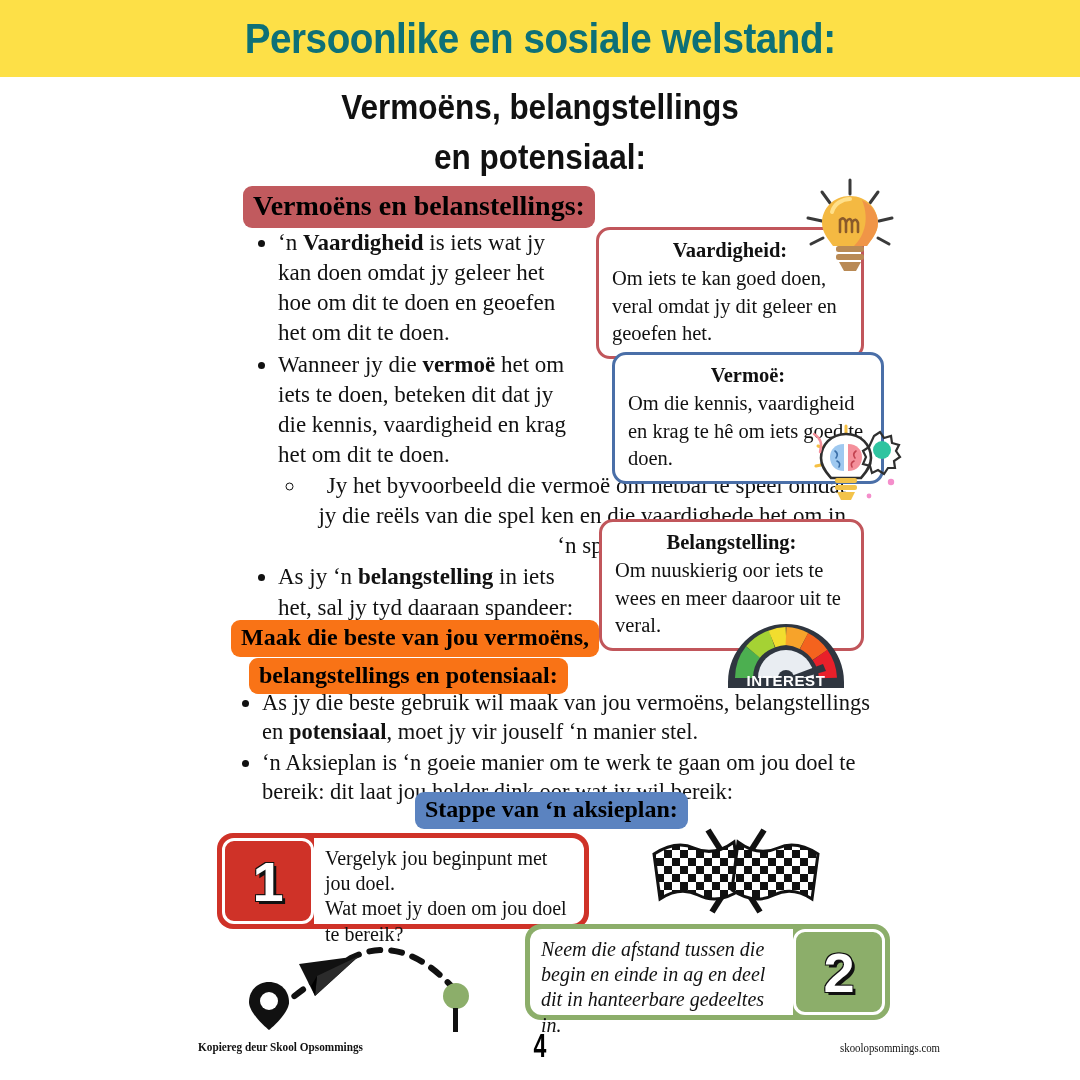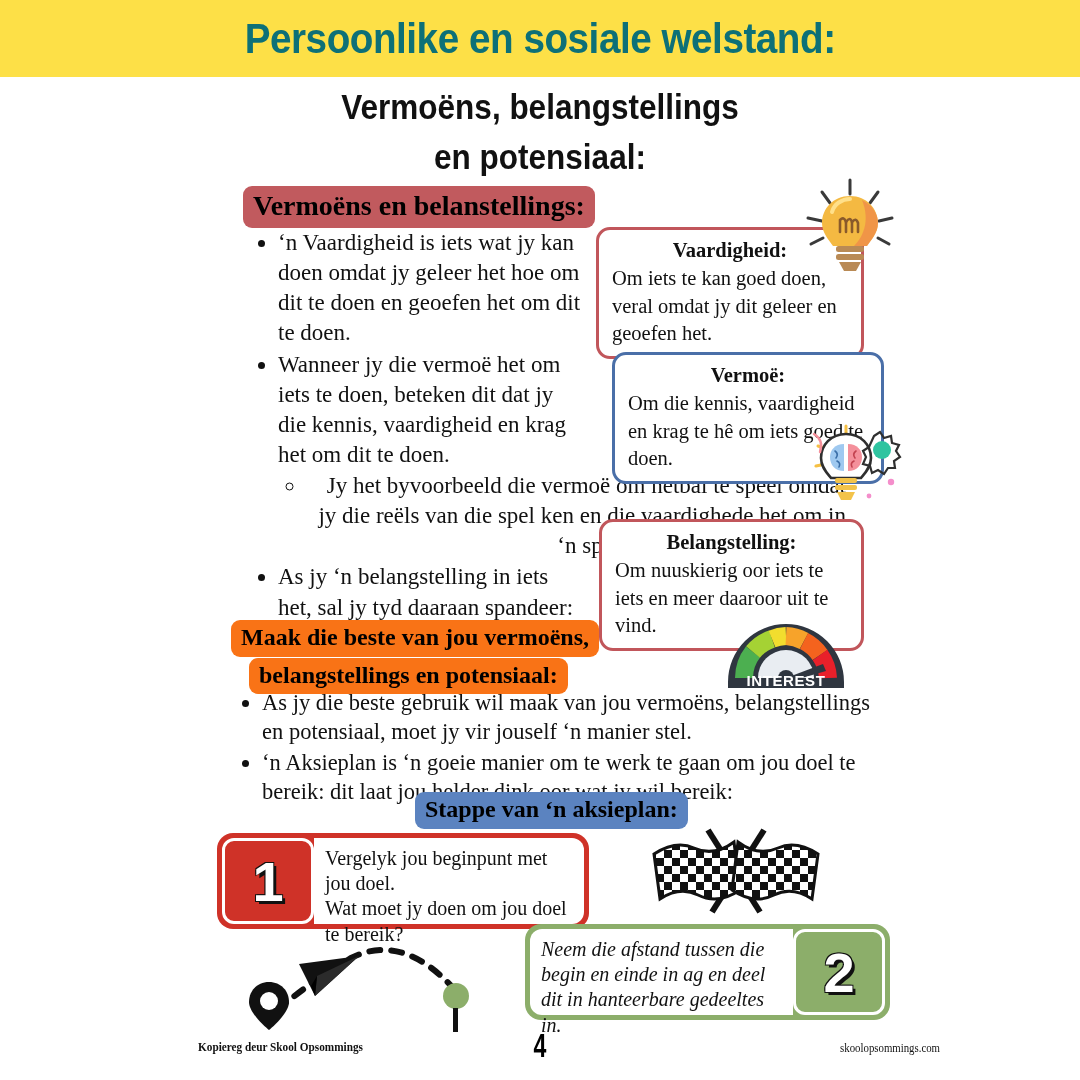--- a/index.html
+++ b/index.html
@@ -95,21 +95,21 @@
     margin: 0;
     padding-left: 26px;
     list-style-type: disc;
   }
   .bullets ul ul {
     list-style-type: circle;
     padding-left: 28px;
     margin-top: 1px;
   }
   .bullets li { margin-bottom: 1px; }
-  .bullets b { font-weight: normal; }
+  .bullets b { font-weight: bold; }
 
   #bullets-top   { left: 252px; top: 228px; width: 330px; }
   #bullets-sub-wide { width: 540px; text-align: right; }
   #bullets-lower { left: 236px; top: 688px; width: 640px; font-size: 22.5px; }
 
   
   .defbox {
     position: absolute;
     background: #ffffff;
     border-radius: 14px;
@@ -268,21 +268,21 @@
   <span class="def-body">Om iets te kan goed doen, veral omdat jy dit geleer en geoefen het.</span>
 </div>
 
 <div class="defbox" id="def-vermoe">
   <span class="def-term">Vermoë:</span>
   <span class="def-body">Om die kennis, vaardigheid en krag te hê om iets goed te doen.</span>
 </div>
 
 <div class="defbox" id="def-belangstelling">
   <span class="def-term">Belangstelling:</span>
-  <span class="def-body">Om nuuskierig oor iets te iets en meer daaroor uit te vind.</span>
+  <span class="def-body">Om nuuskierig oor iets te wees en meer daaroor uit te veral.</span>
 </div>
 
 <div id="heading-maak-beste">
   <span class="pill pill-orange">Maak die beste van jou vermoëns,</span>
   <span class="pill pill-orange">belangstellings en potensiaal:</span>
 </div>
 
 <div class="bullets" id="bullets-lower">
   <ul>
     <li>

